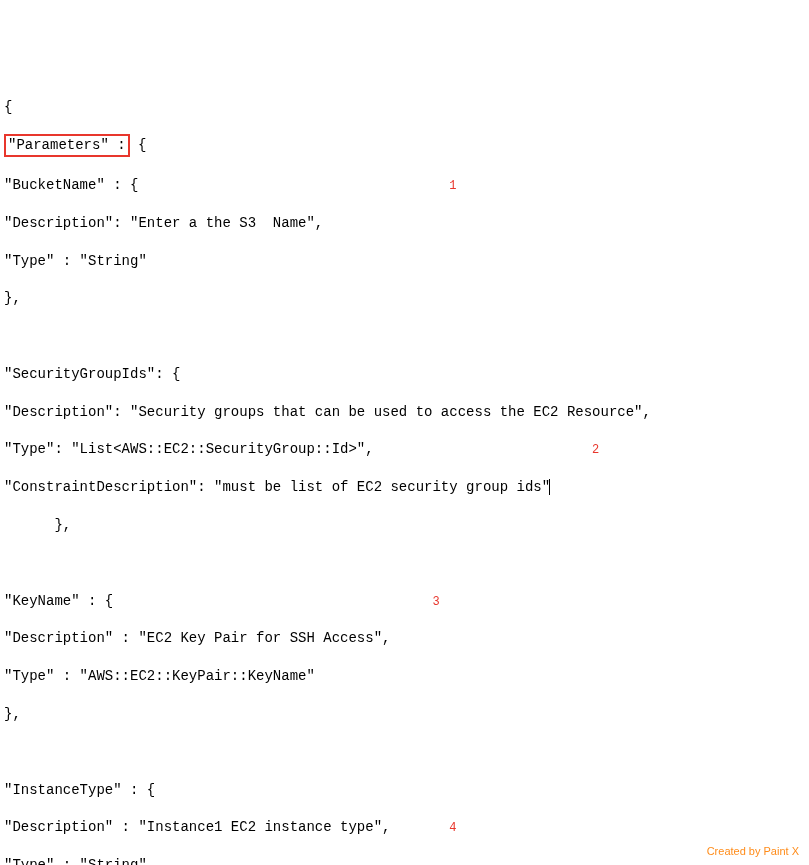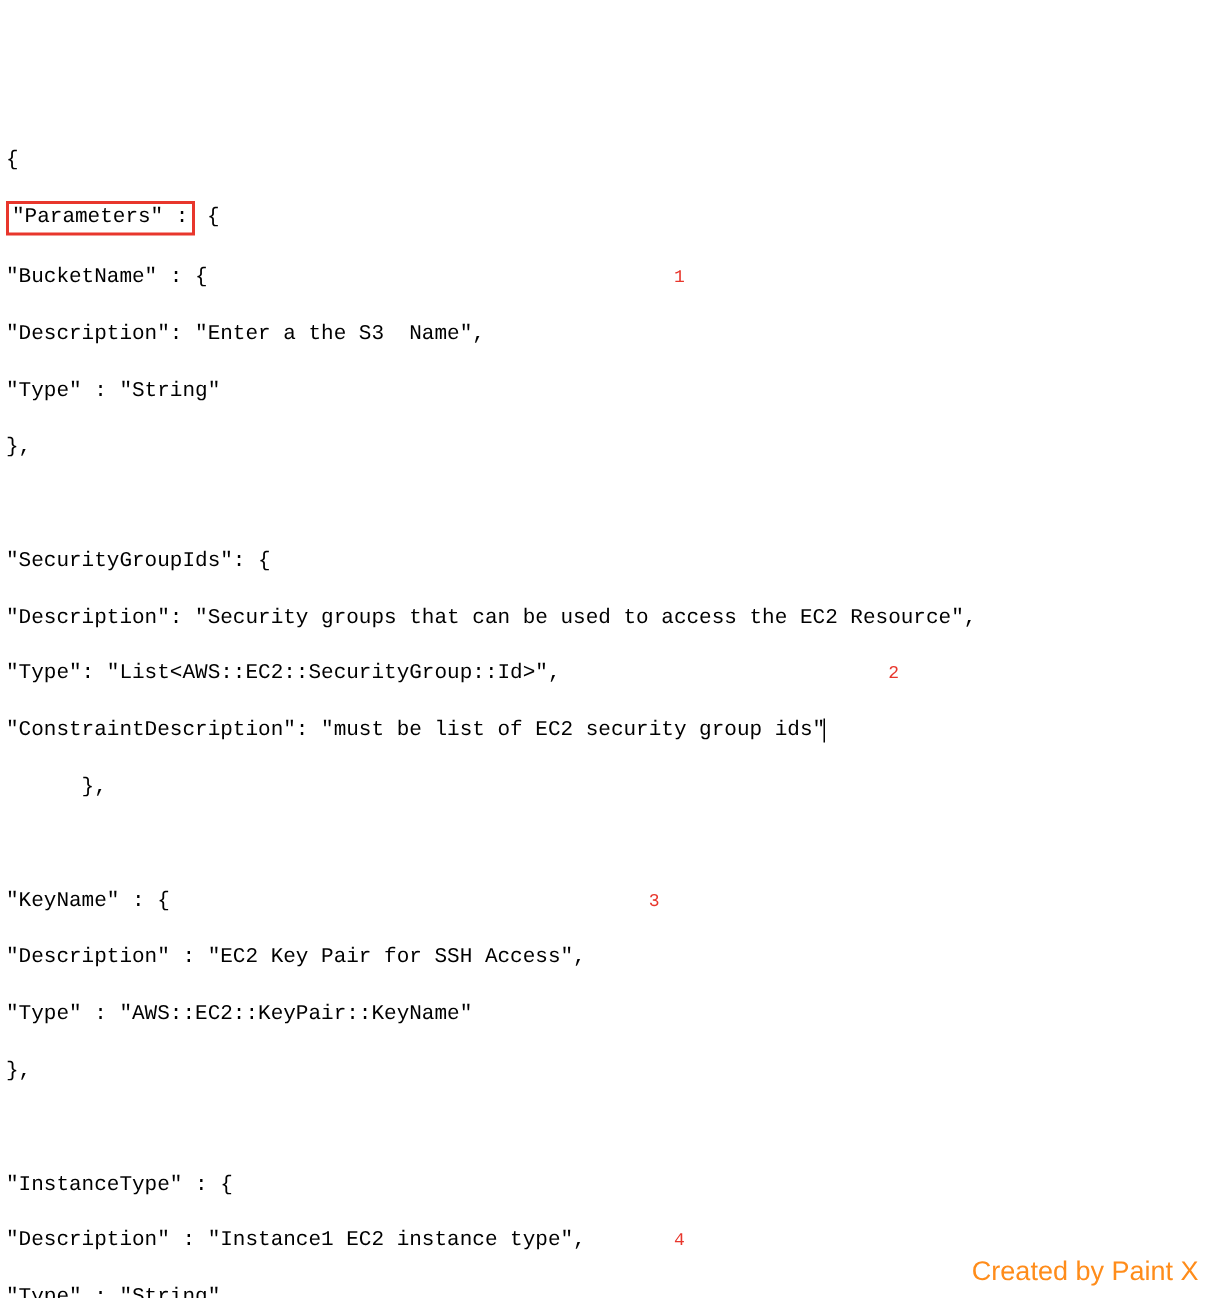--- a/index.html
+++ b/index.html
@@ -25,21 +25,21 @@
     height: 16px;
     vertical-align: text-bottom;
     margin-left: -1px;
   }
   .credit {
     position: fixed;
     bottom: 6px;
     right: 10px;
     color: #ff8c1a;
     font-family: "Helvetica Neue", Arial, sans-serif;
-    font-size: 18px;
+    font-size: 11px;
   }
   .line { display: block; min-height: 1.35em; }
 </style>
 </head>
 <body>
 
 
 
 <div>
 <span class="line">{</span>

